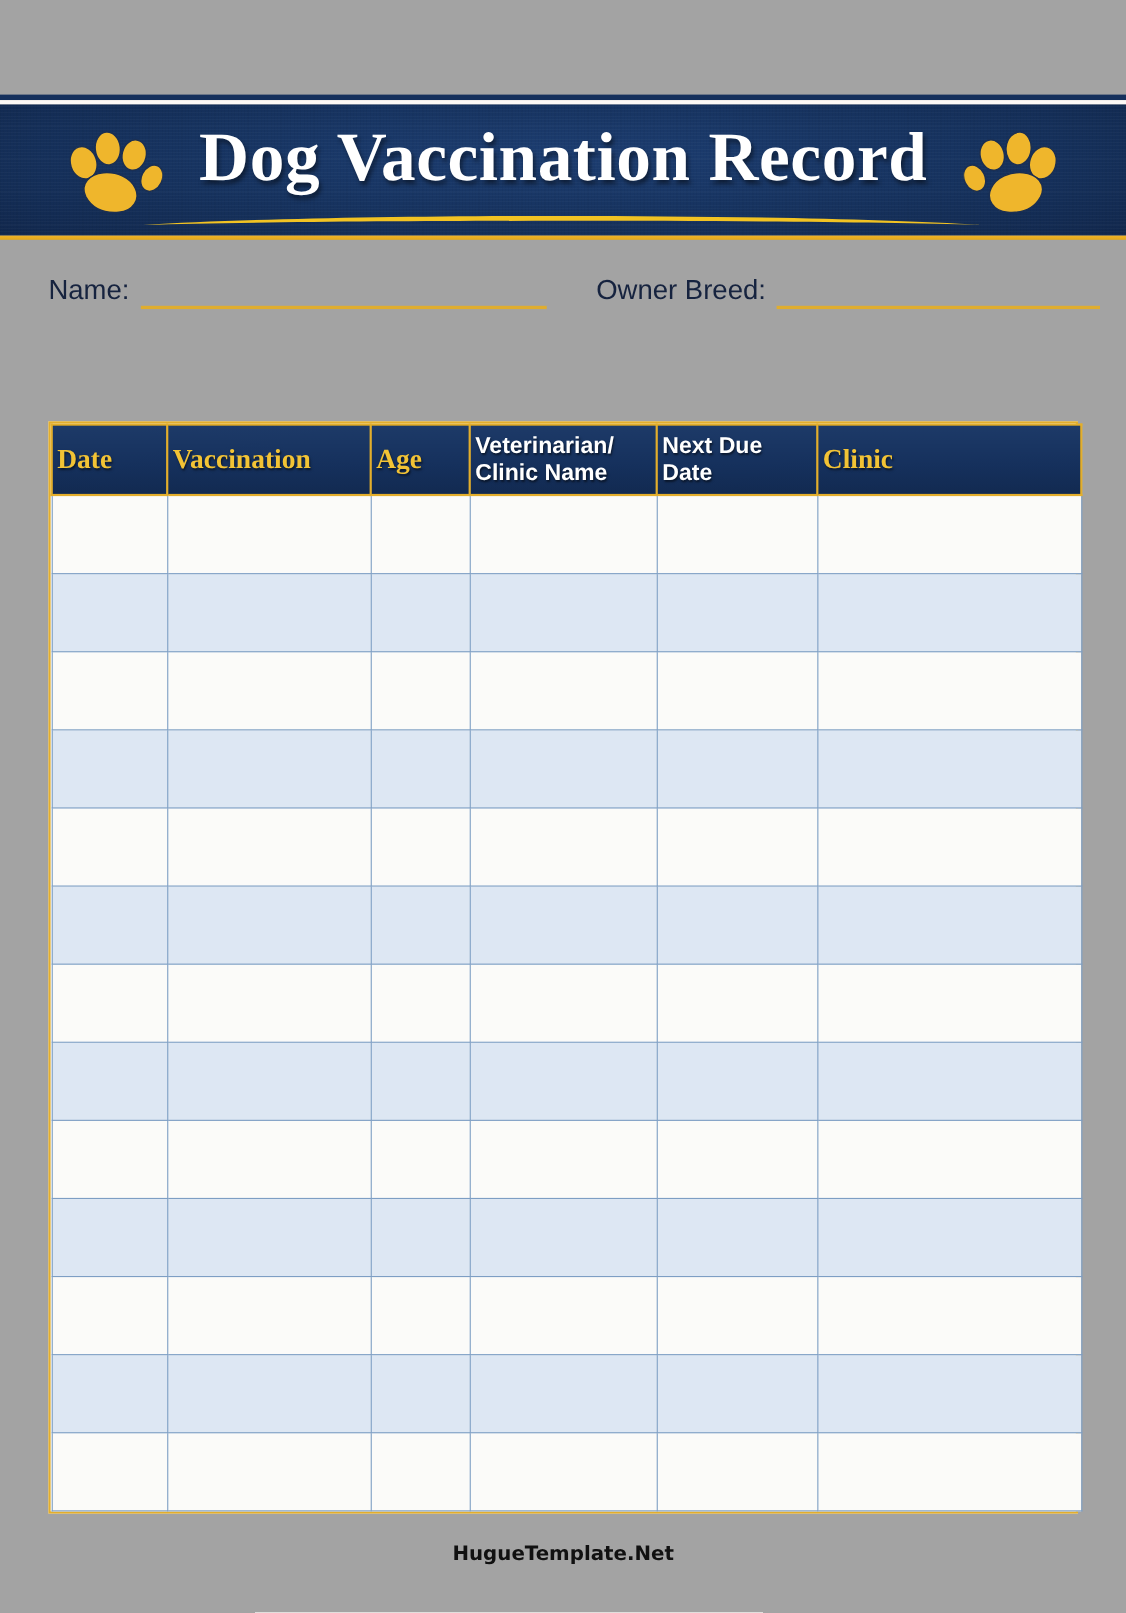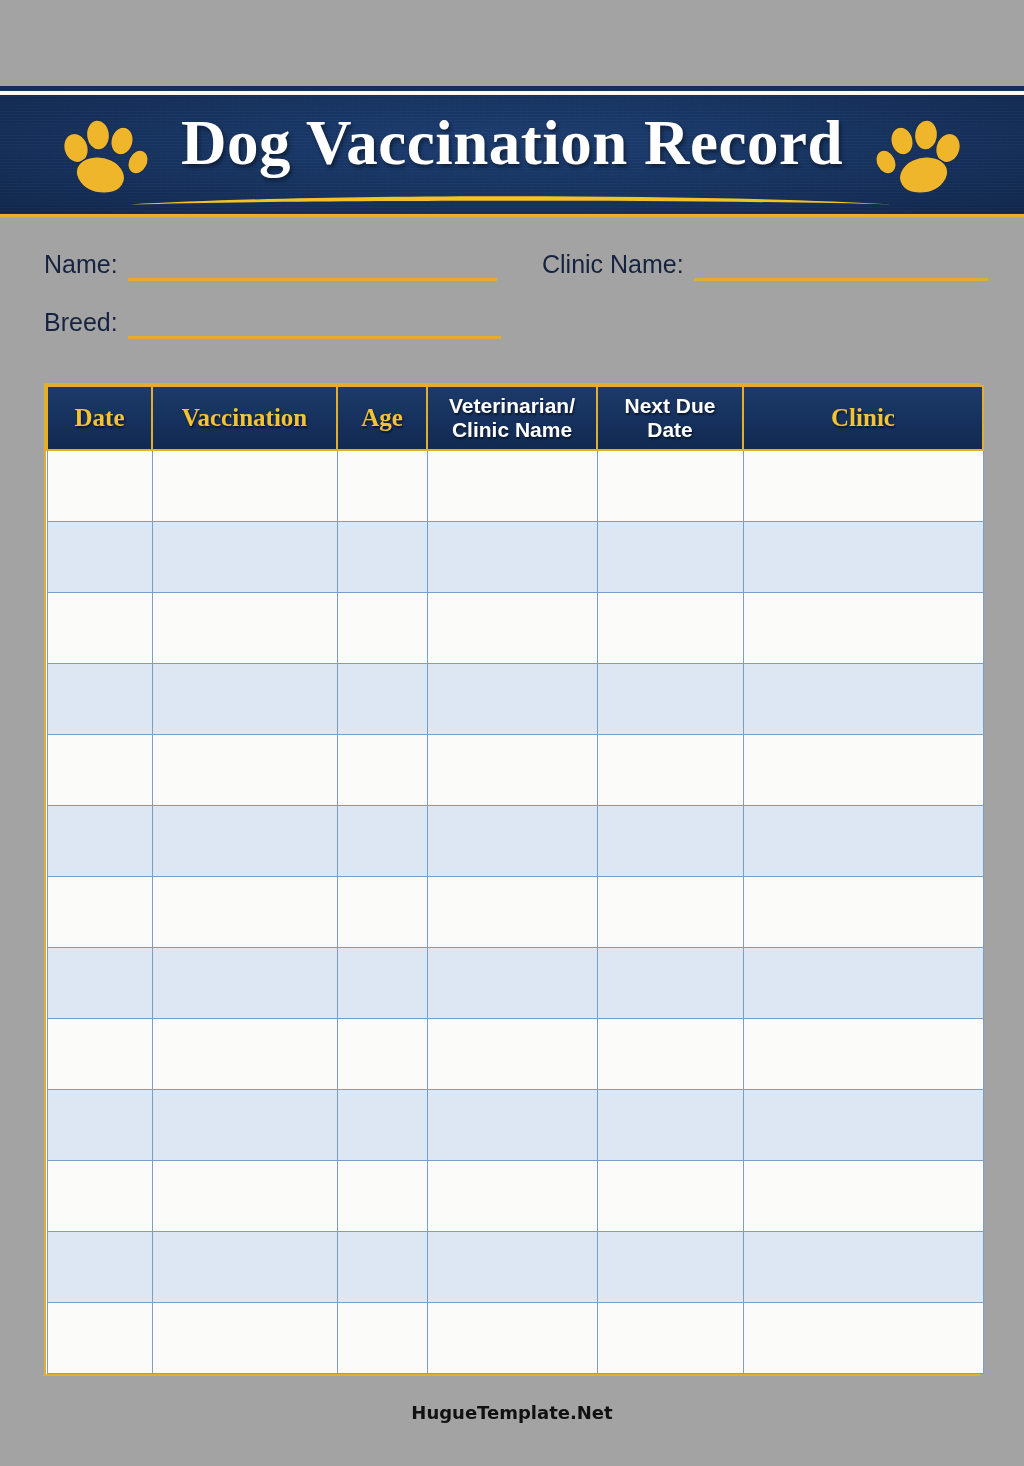--- a/index.html
+++ b/index.html
@@ -155,21 +155,21 @@
     width: 100%;
     table-layout: fixed;
   }
   table.vac thead th {
     background: linear-gradient(180deg, #1d3a68 0%, #15305c 60%, #122a51 100%);
     border: 2px solid #e3ae2c;
     height: 64px;
     padding: 2px 4px;
     box-sizing: border-box;
     vertical-align: middle;
-    text-align: center;
+    text-align: left;
     margin-top: 34px;
   }
   .th-gold {
     font-family: "Liberation Serif", serif;
     font-weight: bold;
     font-size: 25px;
     line-height: 28px;
     color: #f2c335;
     text-shadow: 1px 2px 2px rgba(0,0,0,0.55);
   }
@@ -253,30 +253,26 @@
   </div>
 
   <div class="fields">
 
     <div class="field-row">
       <div class="field f-name">
         <span class="field-label">Name:</span>
         <span class="field-line"></span>
       </div>
       <div class="field f-owner">
-        <span class="field-label">Clinic Name:</span>
+        <span class="field-label">Owner Breed:</span>
         <span class="field-line"></span>
       </div>
     </div>
 
     <div class="field-row">
-      <div class="field f-breed">
-        <span class="field-label">Breed:</span>
-        <span class="field-line"></span>
-      </div>
     </div>
   </div>
 
   <div class="table-wrap">
     <table class="vac">
       <colgroup>
         <col class="c-date">
           <col class="c-vac">
           <col class="c-age">
         <col class="c-vet">

